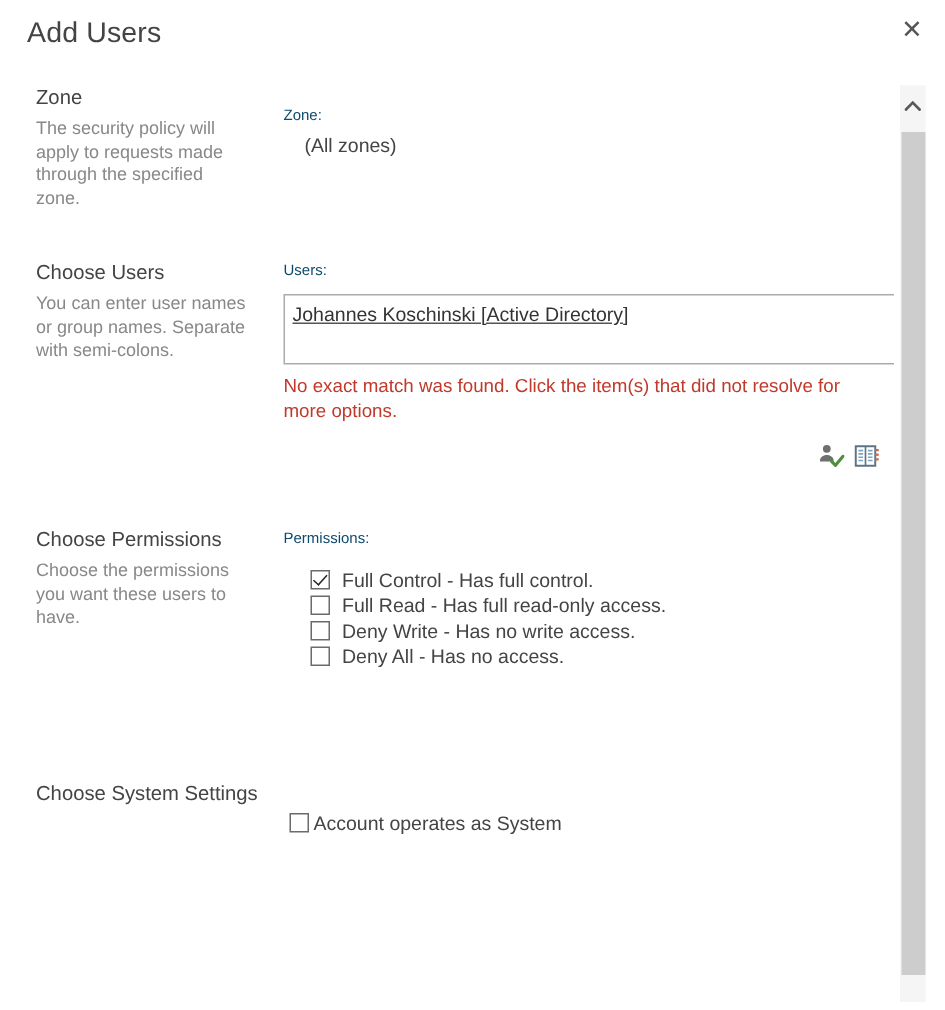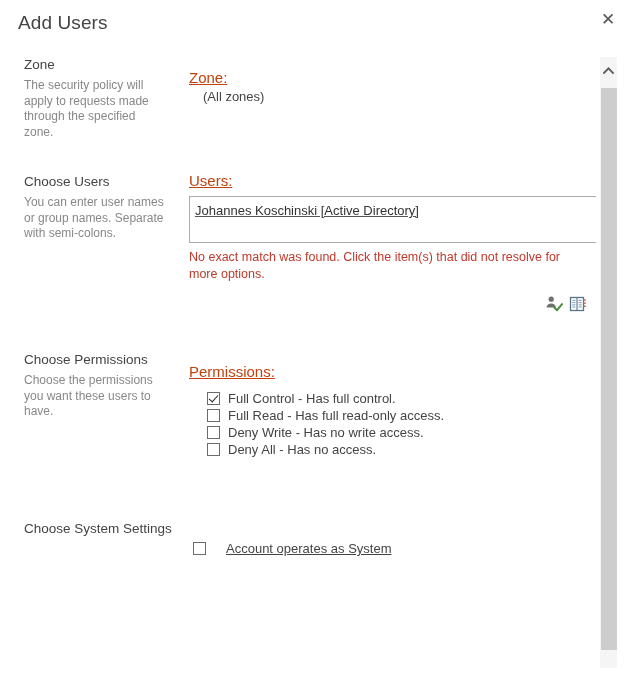--- a/index.html
+++ b/index.html
@@ -93,25 +93,24 @@
     color: #888888;
     line-height: 15.6px;
     margin: 0;
   }
   .main-col {
     position: absolute;
     left: 189px;
     width: 400px;
   }
   .field-label {
-    font-size: 15px;
-    color: #c2410c;
+    font-size: 10px;
+    color: #0c4a6e;
     line-height: 16px;
     margin: 0;
-    text-decoration: underline;
   }
   .field-value {
     font-size: 13px;
     color: #444444;
     line-height: 16px;
     margin: 3px 0 0 14px;
   }
 
   
   #users-box {
@@ -192,21 +191,21 @@
     line-height: 17px;
     margin-left: 8px;
     white-space: nowrap;
   }
   #system-cb-row {
     display: flex;
     align-items: flex-start;
     margin-left: 4px;
     cursor: pointer;
   }
-  #system-cb-row .cb-label { margin-left: 20px; text-decoration: underline; }
+  #system-cb-row .cb-label { margin-left: 3px; }
 
   
   #scrollbar {
     position: absolute;
     right: 13px;
     top: 57px;
     width: 17px;
     height: 611px;
     background: #f5f5f5;
   }
@@ -302,21 +301,21 @@
           </span>
         </div>
       </div>
     </div>
 
     <div class="section" style="top:295px; height:175px;">
       <div class="side-col" style="top:8px;">
         <p class="side-title">Choose Permissions</p>
         <p class="side-desc">Choose the permissions you want these users to have.</p>
       </div>
-      <div class="main-col" style="top:21px;">
+      <div class="main-col" style="top:9px;">
         <p class="field-label">Permissions:</p>
 
         <div class="cb-row first">
           <span class="cb-box checked"></span>
           <span class="cb-label">Full Control - Has full control.</span>
         </div>
         <div class="cb-row">
           <span class="cb-box"></span>
           <span class="cb-label">Full Read - Has full read-only access.</span>
         </div>

